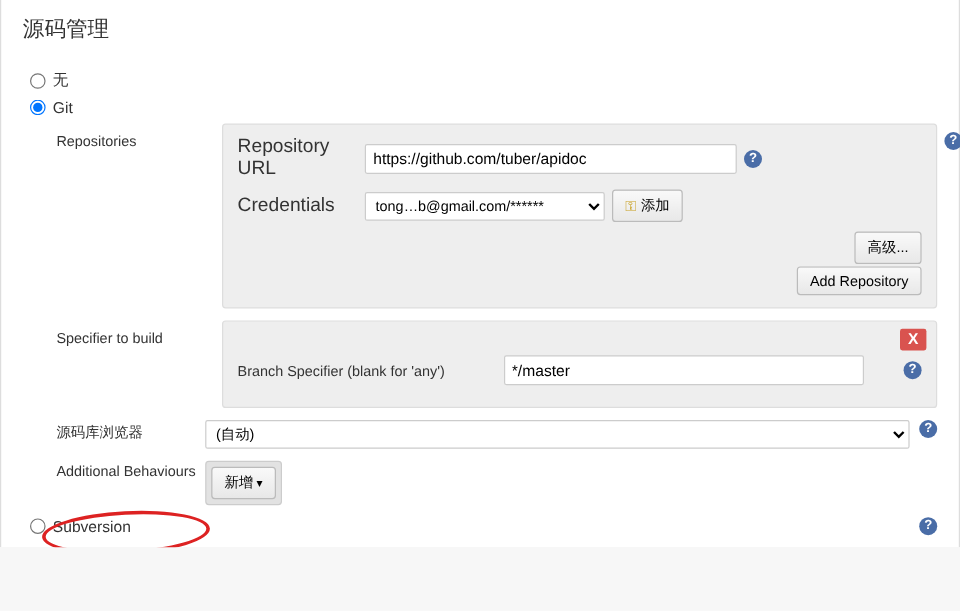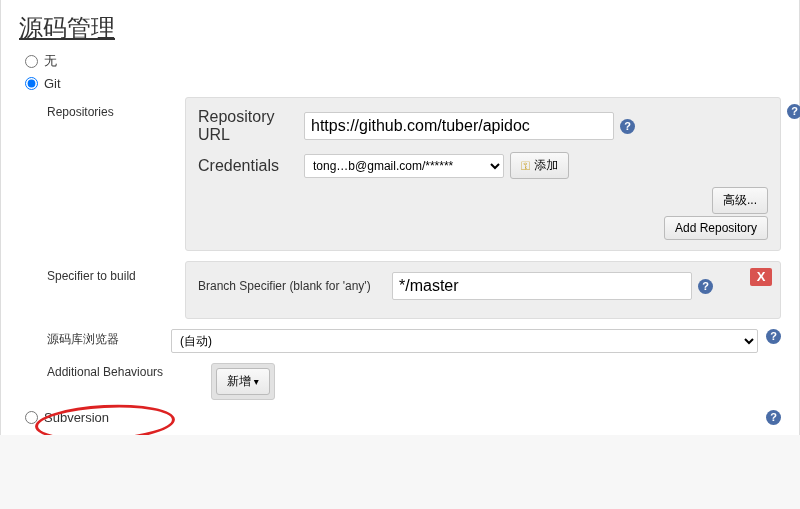--- a/index.html
+++ b/index.html
@@ -1,46 +1,46 @@
 <!DOCTYPE html>
 <html><head>
   <meta charset="utf-8">
   <style>
     * { box-sizing: border-box; margin: 0; padding: 0; }
     body { font-family: Arial, "Microsoft YaHei", sans-serif; font-size: 13px; background: #f7f7f7; color: #333; width: 800px; }
     .outer { border-left: 1px solid #ddd; border-right: 1px solid #ddd; background: #fff; padding: 12px 18px 0 18px; }
-    .section-title { font-size: 24px; font-family: "SimSun", serif; margin-bottom: 8px; text-decoration: underline; }
+    .section-title { font-size: 18px; font-family: "SimSun", serif; margin-bottom: 22px; }
     .radio-row { margin: 6px 0 6px 6px; display: flex; align-items: center; gap: 6px; }
     .radio-row input[type=radio] { margin: 0; }
     .git-block { margin-left: 28px; }
     .config-row { display: flex; align-items: flex-start; margin-bottom: 10px; gap: 14px; }
     .config-label { width: 124px; padding-top: 8px; font-size: 12px; color: #333; }
     .config-panel { flex: 1; background: #eee; border: 1px solid #ddd; border-radius: 3px; padding: 10px 12px; position: relative; }
     .help-icon { position: absolute; right: -22px; top: 6px; width: 15px; height: 15px; border-radius: 50%; background: #4a6da7; color: #fff; font-size: 11px; font-weight: bold; text-align: center; line-height: 15px; cursor: pointer; }
     .help-icon-static { width: 15px; height: 15px; border-radius: 50%; background: #4a6da7; color: #fff; font-size: 11px; font-weight: bold; text-align: center; line-height: 15px; cursor: pointer; display: inline-block; }
     .field-row { display: flex; align-items: center; margin-bottom: 8px; }
     .field-label { width: 106px; font-size: 16px; }
     .field-label-wide { width: 194px; font-size: 12px; }
-    input[type=text] { border: 1px solid #ccc; padding: 4px 6px; font-size: 16px; border-radius: 2px; }
+    input[type=text] { border: 1px solid #ccc; padding: 4px 6px; font-size: 13px; border-radius: 2px; }
     .repo-url-input { width: 310px; }
     .branch-input { width: 300px; }
     select { border: 1px solid #ccc; padding: 3px 4px; font-size: 12px; background: #fff; border-radius: 2px; }
     .cred-select { width: 200px; }
     .btn { border: 1px solid #bbb; background: linear-gradient(#f9f9f9,#e8e8e8); padding: 4px 10px; font-size: 12px; border-radius: 3px; cursor: pointer; }
     .btn-add-cred { display: inline-flex; align-items: center; gap: 4px; margin-left: 6px; }
     .key-icon { color: #c9a227; font-size: 12px; }
     .btn-row-right { text-align: right; margin-top: 2px; }
     .delete-x { position: absolute; right: 8px; top: 6px; background: #d9534f; color: #fff; width: 22px; height: 18px; text-align: center; font-weight: bold; font-size: 13px; line-height: 18px; border-radius: 2px; cursor: pointer; }
     .browser-select { flex: 1; }
     .browser-select select { width: 100%; }
     .flat-row { display: flex; align-items: flex-start; margin-bottom: 10px; }
     .flat-row .config-label { padding-top: 2px; }
     .flat-row .help-icon-static { margin-left: 8px; }
     .behaviours-wrap { position: relative; display: inline-block; }
-    .behaviours-wrap .bg { background: #e2e2e2; border: 1px solid #ccc; border-radius: 3px; padding: 4px; display: inline-block; margin-left: 40px; }
+    .behaviours-wrap .bg { background: #e2e2e2; border: 1px solid #ccc; border-radius: 3px; padding: 4px; display: inline-block; }
     .btn-dropdown::after { content: " ▾"; font-size: 10px; }
     .red-circle { position: absolute; border: 3px solid #d22; border-radius: 50%; width: 140px; height: 36px; left: 16px; bottom: -6px; transform: rotate(-3deg); pointer-events: none; }
     .bottom-row { position: relative; padding-bottom: 4px; }
     .config-panel .help-inline { margin-left: 6px; }
   </style>
 </head>
 <body>
 
 <div class="outer">
   <div class="section-title">源码管理</div>
@@ -87,21 +87,21 @@
           <button class="btn">Add Repository</button>
         </div>
       </div>
     </div>
 
     <div class="config-row">
       <div class="config-label">Specifier to build</div>
       <div class="config-panel">
         <div class="delete-x">X</div>
 
-        <div class="field-row" style="margin-top:0;">
+        <div class="field-row" style="margin-top:18px;justify-content:space-between;">
           <div class="field-label-wide">Branch Specifier (blank for 'any')</div>
           <input type="text" class="branch-input" value="*/master" style="">
           <span class="help-icon-static help-inline">?</span>
         </div>
 
       </div>
     </div>
 
     <div class="flat-row">
       <div class="config-label">源码库浏览器</div>

